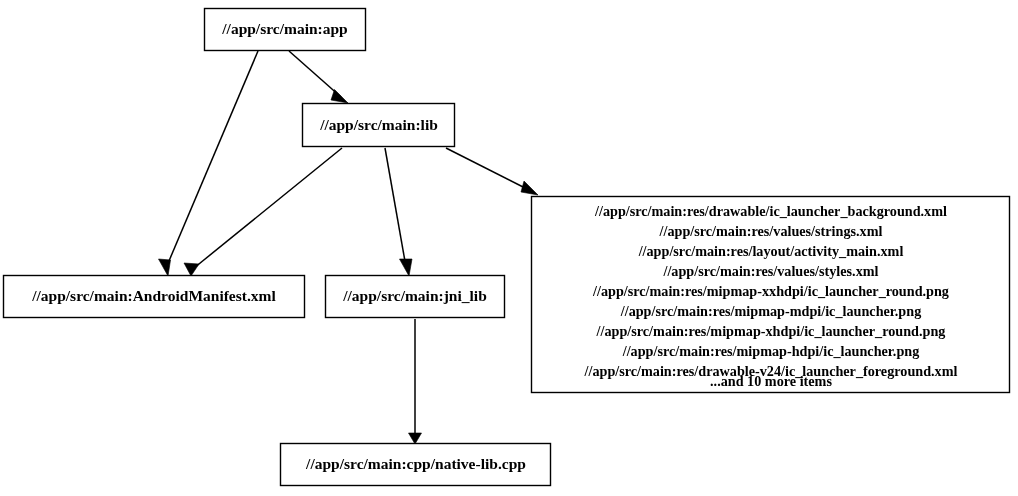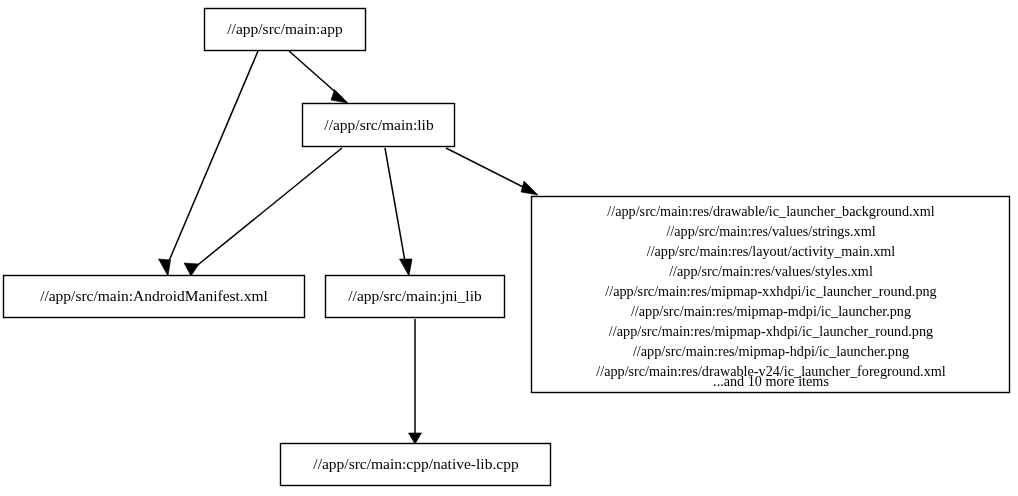--- a/index.html
+++ b/index.html
@@ -10,20 +10,21 @@
   body {
     width: 1018px;
     height: 496px;
     overflow: hidden;
     font-family: "Liberation Serif", "DejaVu Serif", serif;
   }
   #graph-root {
     position: relative;
     width: 1018px;
     height: 390px;
+    font-weight: bold;
   }
   #graph-svg {
     position: absolute;
     left: 0;
     top: 0;
     display: block;
   }
   .node-box {
     fill: #ffffff;
     stroke: #000000;

